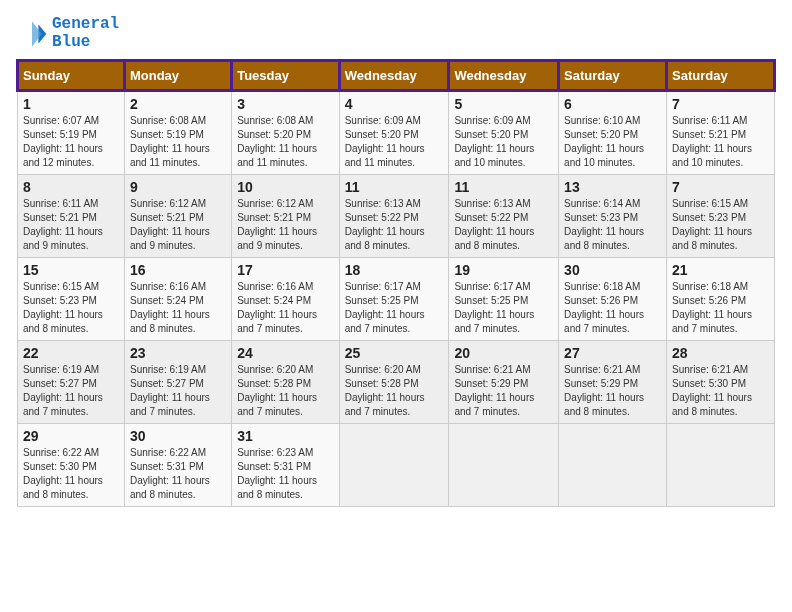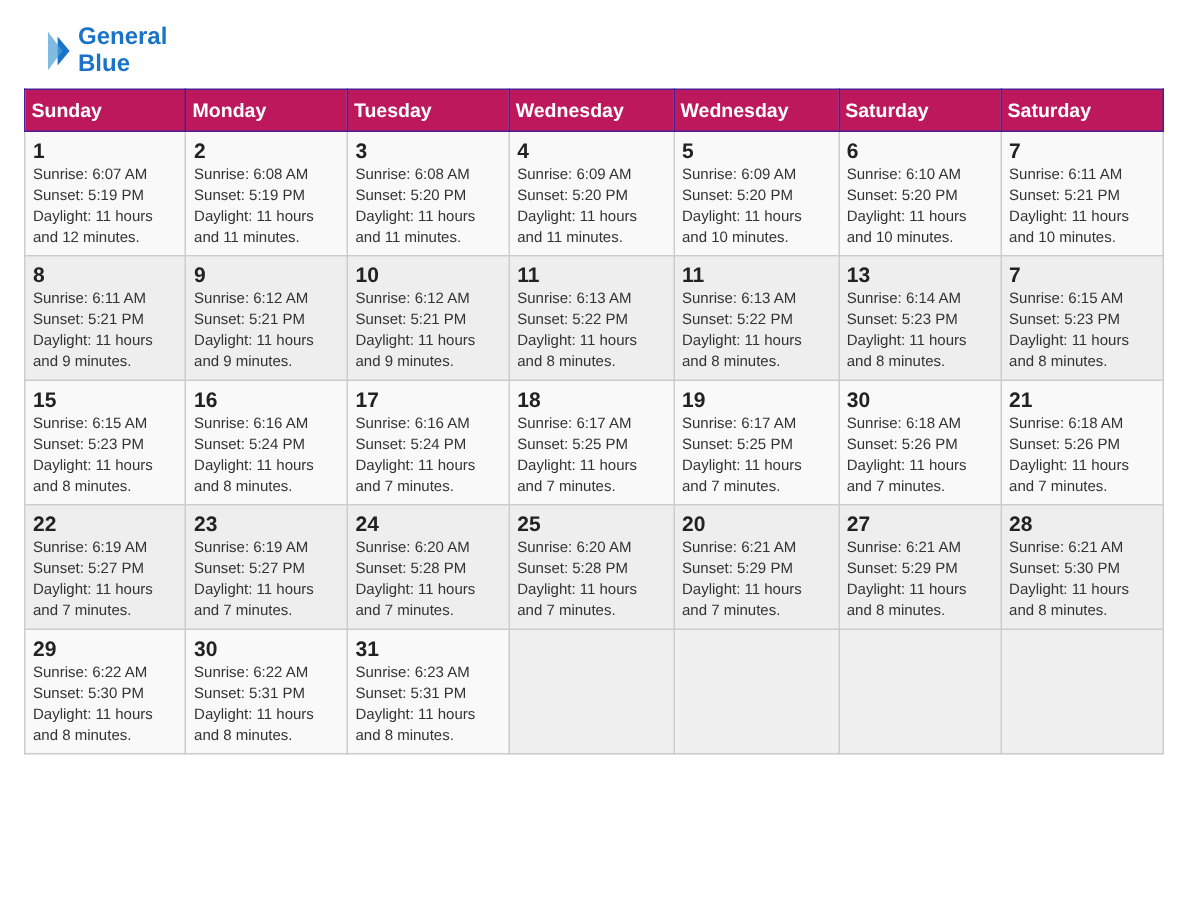--- a/index.html
+++ b/index.html
@@ -13,20 +13,21 @@
     .header-section {
       display: flex;
       justify-content: space-between;
       align-items: flex-start;
       margin-bottom: 8px;
     }
     .logo {
       display: flex;
       align-items: center;
       gap: 4px;
+      font-family: Liberation Mono, monospace;
     }
     .logo-text {
       font-size: 16px;
       font-weight: bold;
       color: #333;
       line-height: 1.1;
     }
     .logo-text span {
       color: #1a73c9;
     }
@@ -45,27 +46,27 @@
     .cal-subtitle {
       font-size: 15px;
       color: #555;
     }
     table {
       width: 100%;
       border-collapse: collapse;
       font-size: 11px;
     }
     thead tr th {
-      background-color: #be185d;
+      background-color: #a16207;
       color: #fff;
       padding: 6px 4px;
       text-align: left;
       font-size: 13px;
       font-weight: bold;
-      border: 1px solid #4c1d95;
+      border: 3px solid #4c1d95;
     }
     tbody tr td {
       border: 1px solid #ccc;
       vertical-align: top;
       padding: 4px 5px;
       min-height: 70px;
       width: 113px;
     }
     tbody tr:nth-child(odd) td {
       background-color: #f9f9f9;

